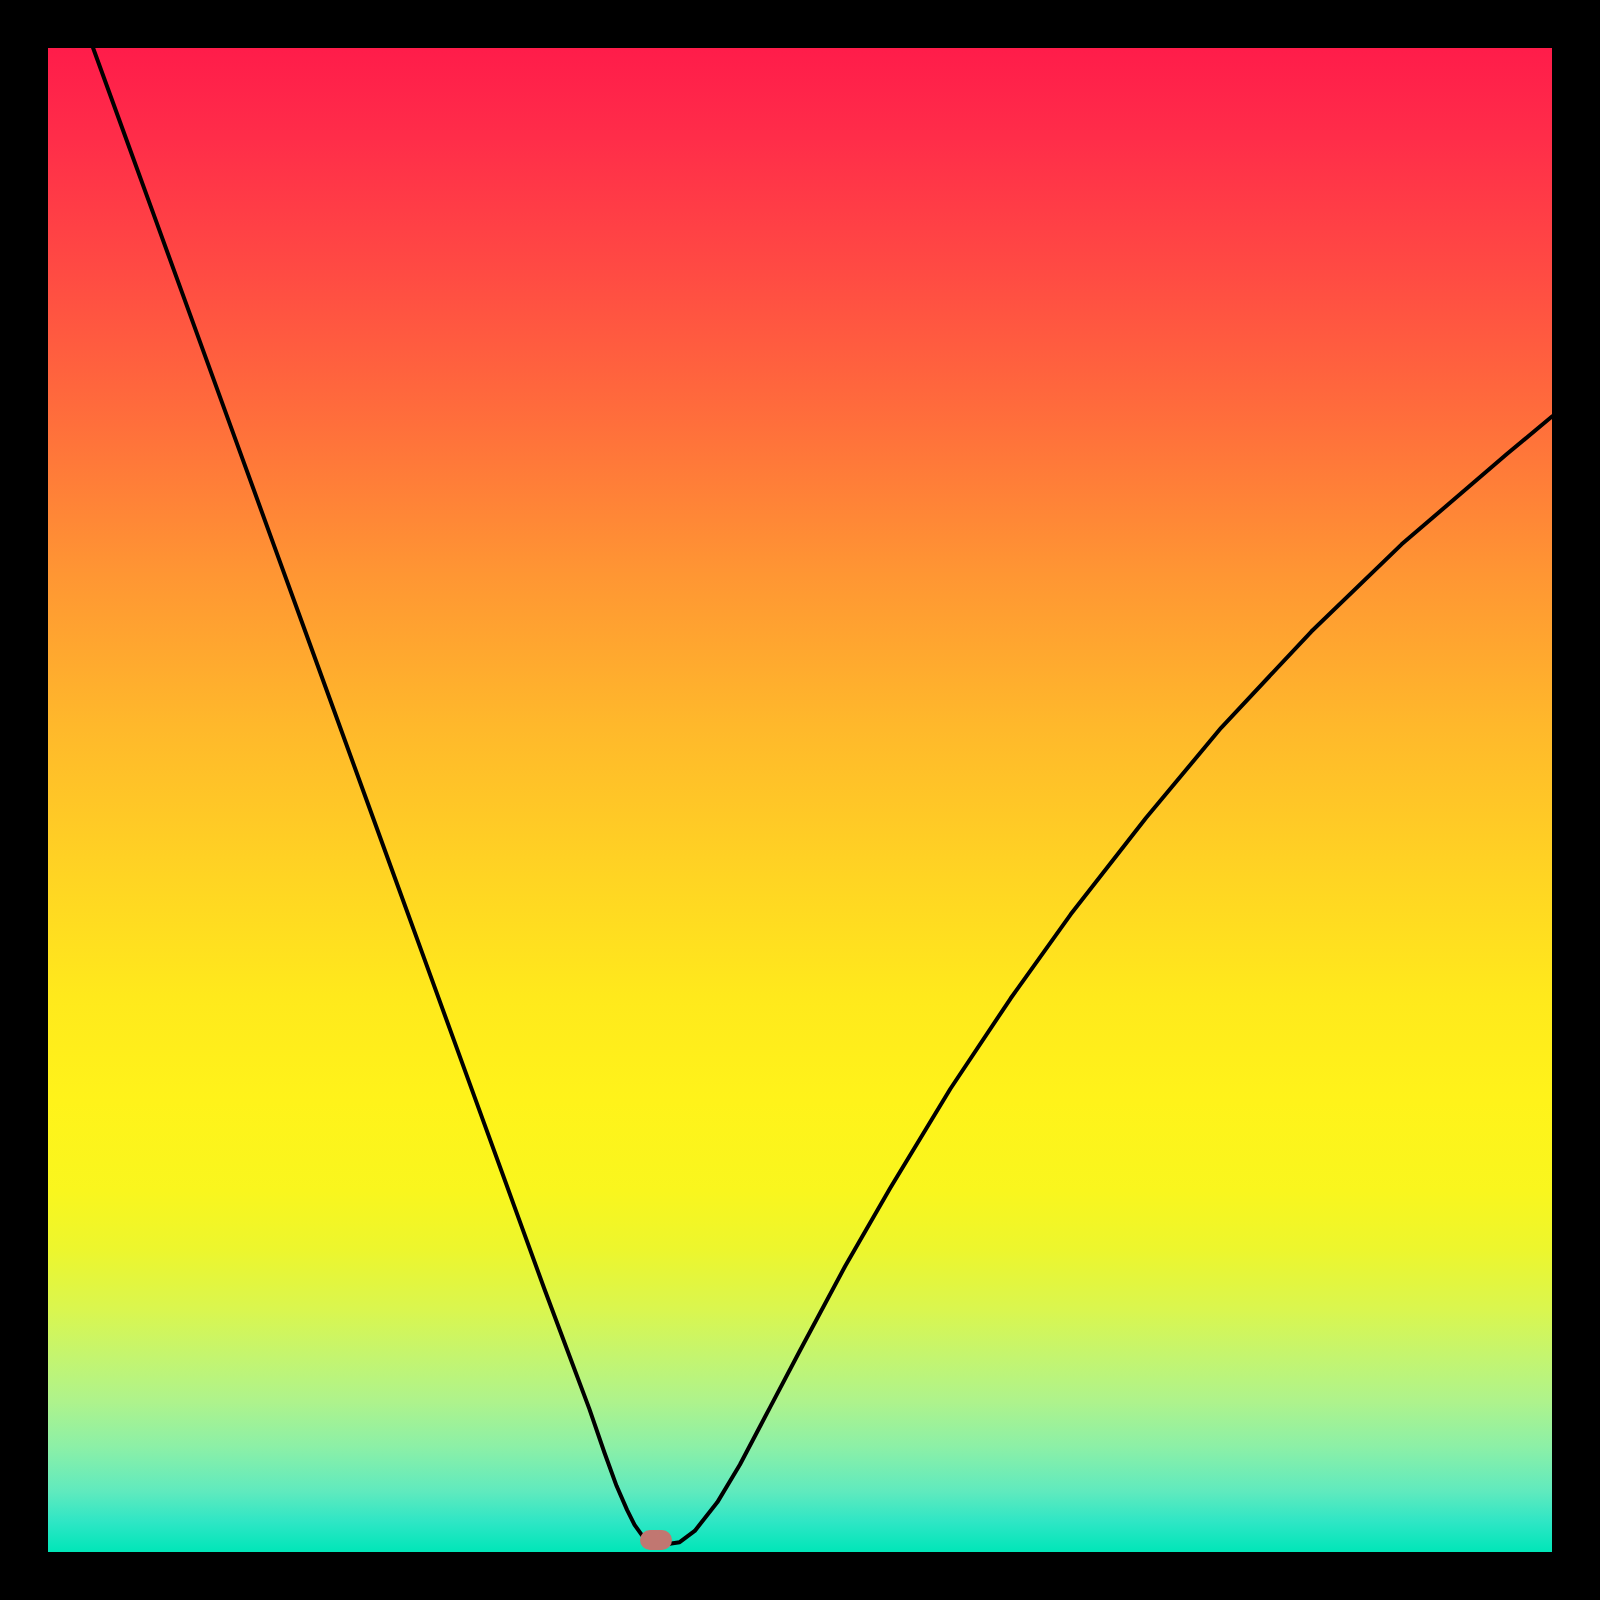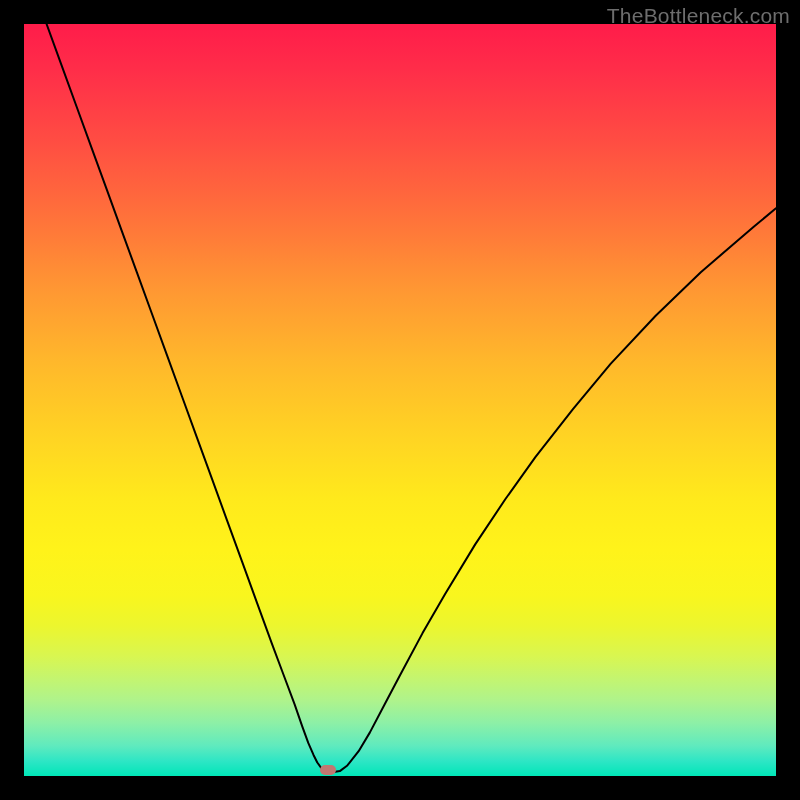--- a/index.html
+++ b/index.html
@@ -84,14 +84,13 @@
 <body>
 
 <div class="frame">
   <div class="plot-area">
     <div class="gradient"></div>
     <svg class="curve-svg" viewBox="0 0 752 752" preserveAspectRatio="none">
       <path id="curvePath" class="curve-path" d="M22.56 0.00 L37.60 41.36 L52.64 82.72 L67.68 124.08 L82.72 165.44 L97.76 206.80 L112.80 248.16 L127.84 289.52 L142.88 330.88 L157.92 372.24 L172.96 413.60 L188.00 454.96 L203.04 496.32 L218.08 537.68 L233.12 579.04 L248.16 620.40 L259.44 650.48 L270.72 680.56 L278.24 702.37 L284.26 718.91 L289.52 730.94 L293.28 738.46 L297.04 743.73 L300.80 746.36 L308.32 748.24 L315.84 747.11 L323.36 741.47 L334.64 727.18 L345.92 708.38 L360.96 679.81 L376.00 651.23 L398.56 609.12 L421.12 570.02 L451.20 520.38 L481.28 475.26 L511.36 433.15 L548.96 385.02 L586.56 339.90 L631.68 291.78 L676.80 248.16 L729.44 203.04 L752.00 184.24"></path>
     </svg>
     <div id="marker" class="marker" style="left: 303.808px; top: 745.984px;"></div>
   </div>
-  <div class="watermark">TheBottleneck.com</div>
 </div>
 
 </body></html>

